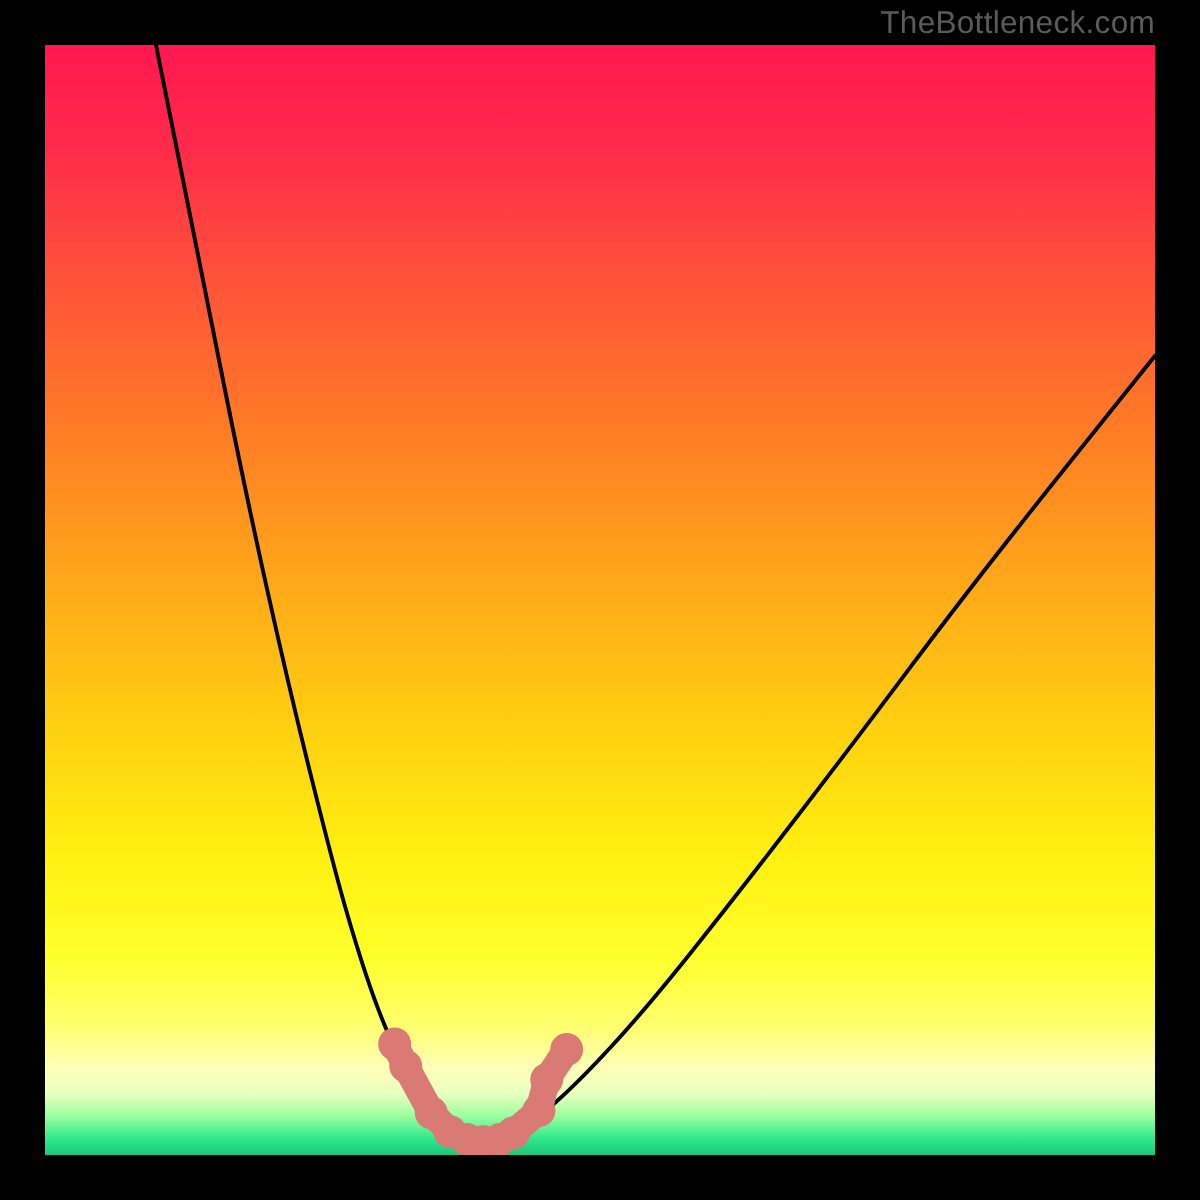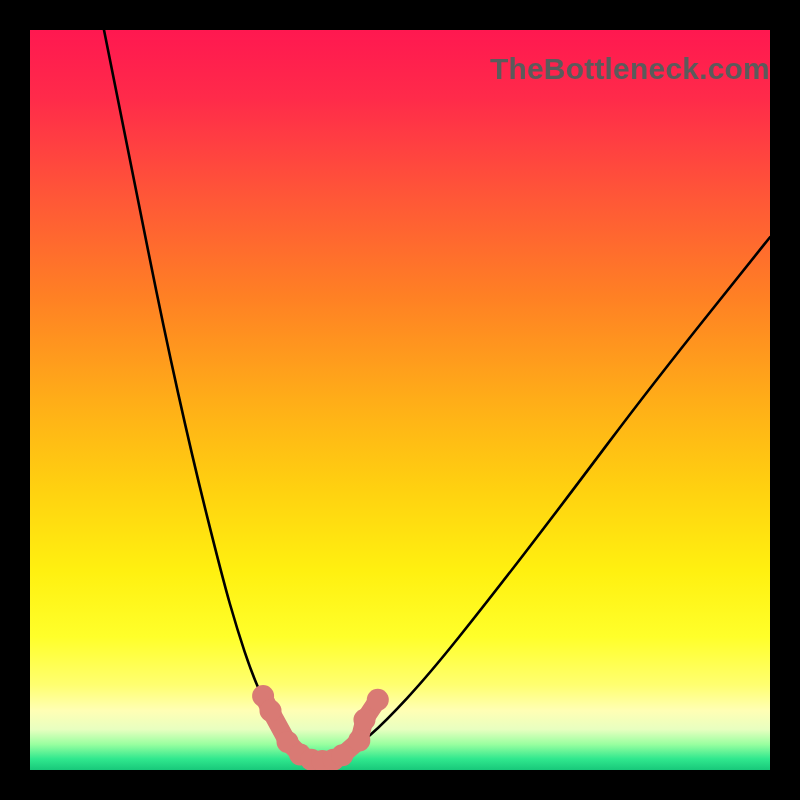--- a/index.html
+++ b/index.html
@@ -33,24 +33,23 @@
     position: absolute;
     inset: 0;
     width: 100%;
     height: 100%;
   }
   .watermark {
     position: absolute;
     top: 4px;
     right: 30px;
     color: #5b5b5b;
-    font-size: 30px;
+    font-size: 21px;
     letter-spacing: 0.2px;
-    font-weight: 700;
-    margin-top: 48px;
+    font-weight: 400;
   }
 </style>
 </head>
 <body>
 
 <div class="frame">
 
   <div class="plot-area">
     <svg class="gradient" viewBox="0 0 740 740" preserveAspectRatio="none">
       <defs>

